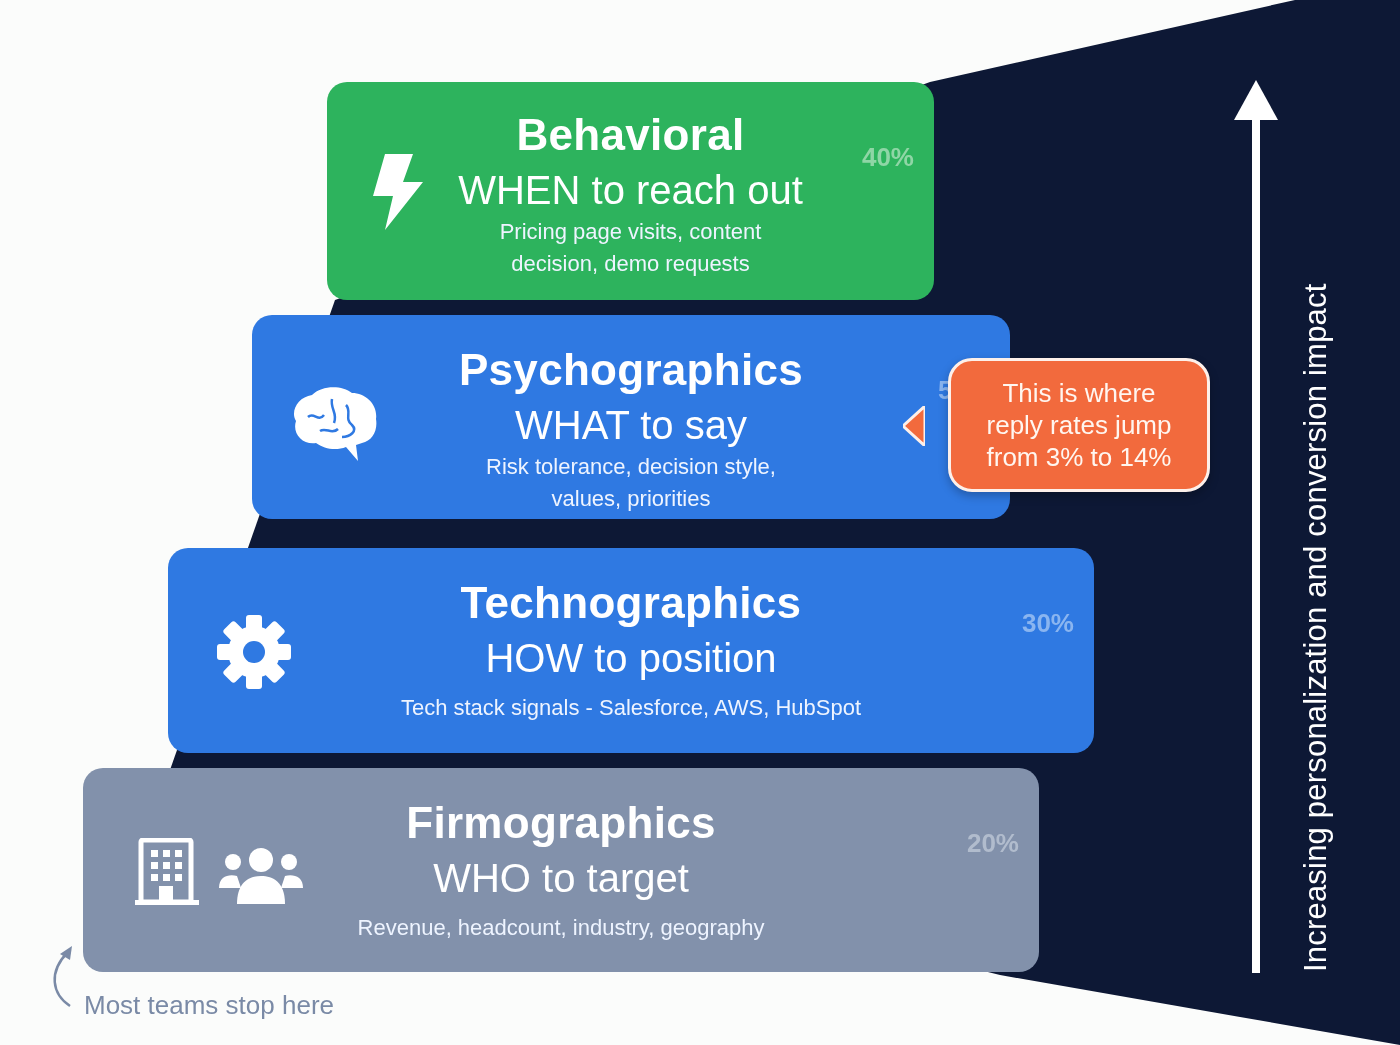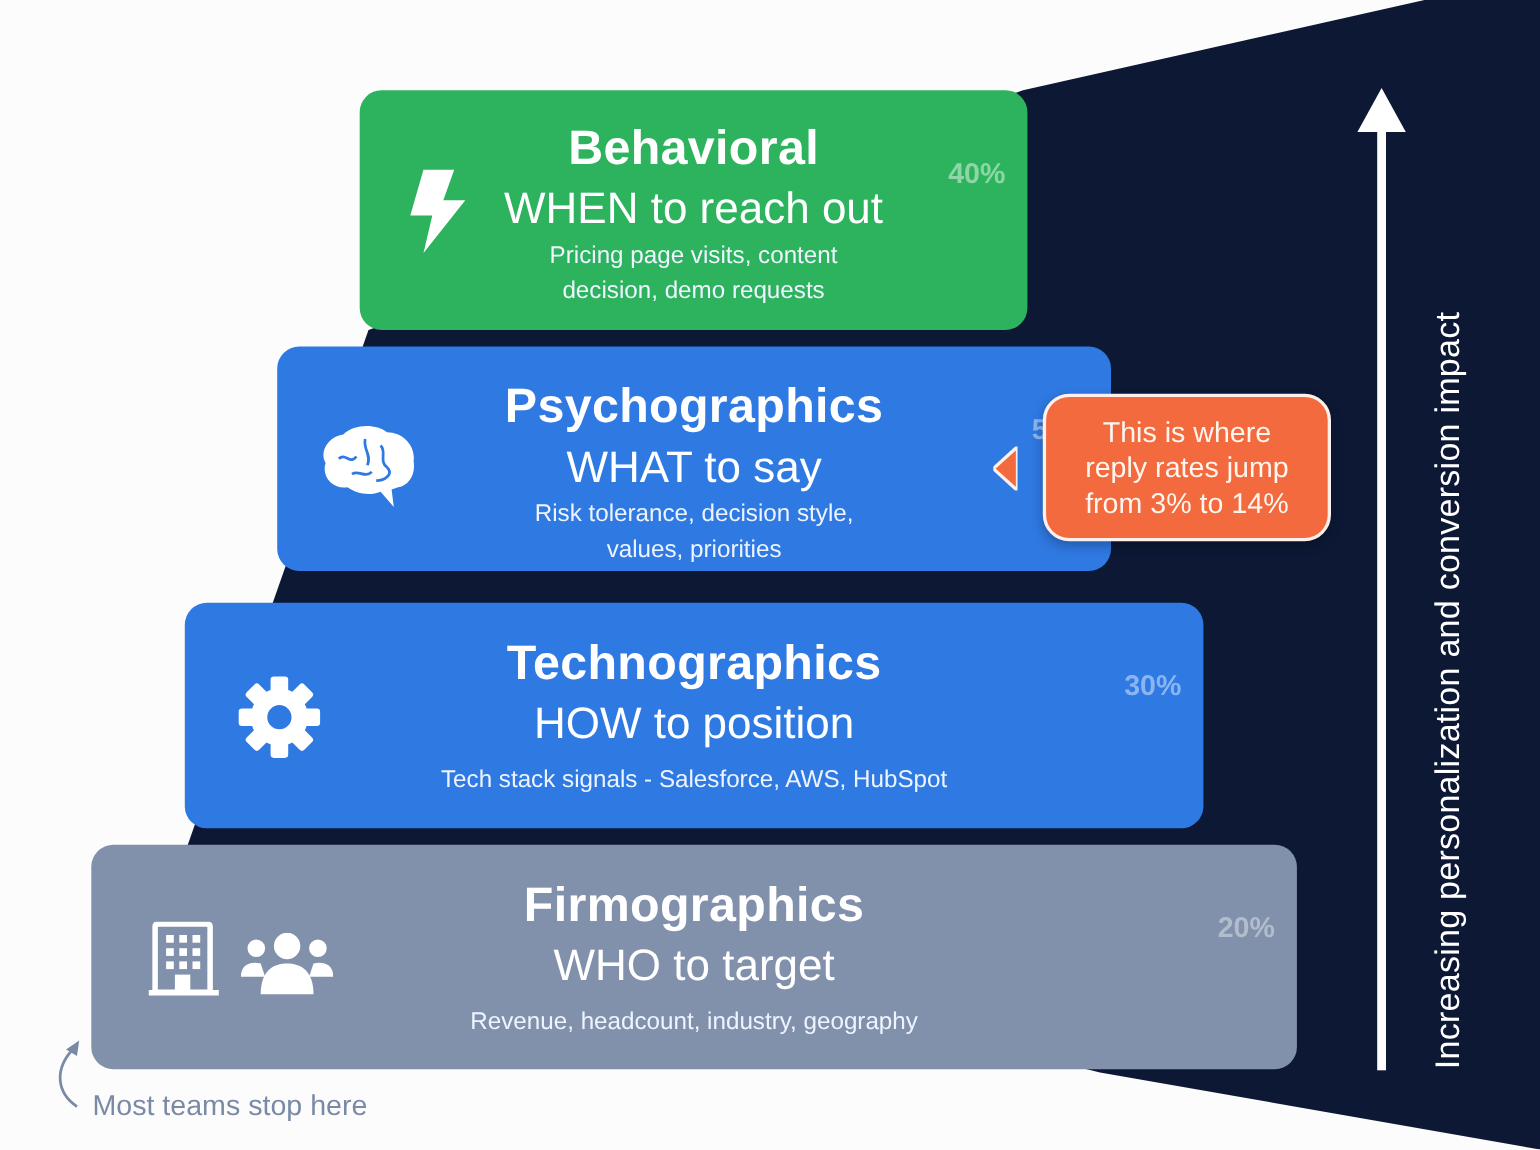--- a/index.html
+++ b/index.html
@@ -14,21 +14,21 @@
     box-sizing: border-box;
   }
   .tier .title { position: absolute; left: 0; right: 0; font-weight: 700; font-size: 44px; letter-spacing: 0.3px; }
   .tier .sub { position: absolute; left: 0; right: 0; font-size: 40px; }
   .tier .desc { position: absolute; left: 0; right: 0; font-size: 22px; line-height: 32px; color: #eef4ff; }
   .tier .pct { position: absolute; right: 20px; top: 16px; font-weight: 700; font-size: 26px; margin-top: 44px; }
   .tier .icon { position: absolute; }
   #t-beh { left: 327px; top: 82px; width: 607px; height: 218px; background: #2db35d; }
   #t-psy { left: 252px; top: 315px; width: 758px; height: 204px; background: #2f79e2; }
   #t-tech { left: 168px; top: 548px; width: 926px; height: 205px; background: #2f79e2; }
-  #t-firm { left: 83px; top: 768px; width: 1096px; height: 204px; background: #8291ab; }
+  #t-firm { left: 83px; top: 768px; width: 956px; height: 204px; background: #8291ab; }
   .callout {
     position: absolute; left: 920px; top: 358px; width: 262px; height: 134px;
     background: #f26a3d; border: 3px solid #fdf0ea; border-radius: 24px; box-sizing: border-box;
     color: #fff6f0; font-weight: 400; font-size: 26px; line-height: 32px; text-align: center;
     display: flex; align-items: center; justify-content: center; flex-direction: column;
     box-shadow: 0 4px 10px rgba(0,0,0,0.25);
     margin-left: 28px;
   }
   .callout-tail { position: absolute; left: 903px; top: 406px; }
   .axis-arrow { position: absolute; left: 1232px; top: 80px; }

